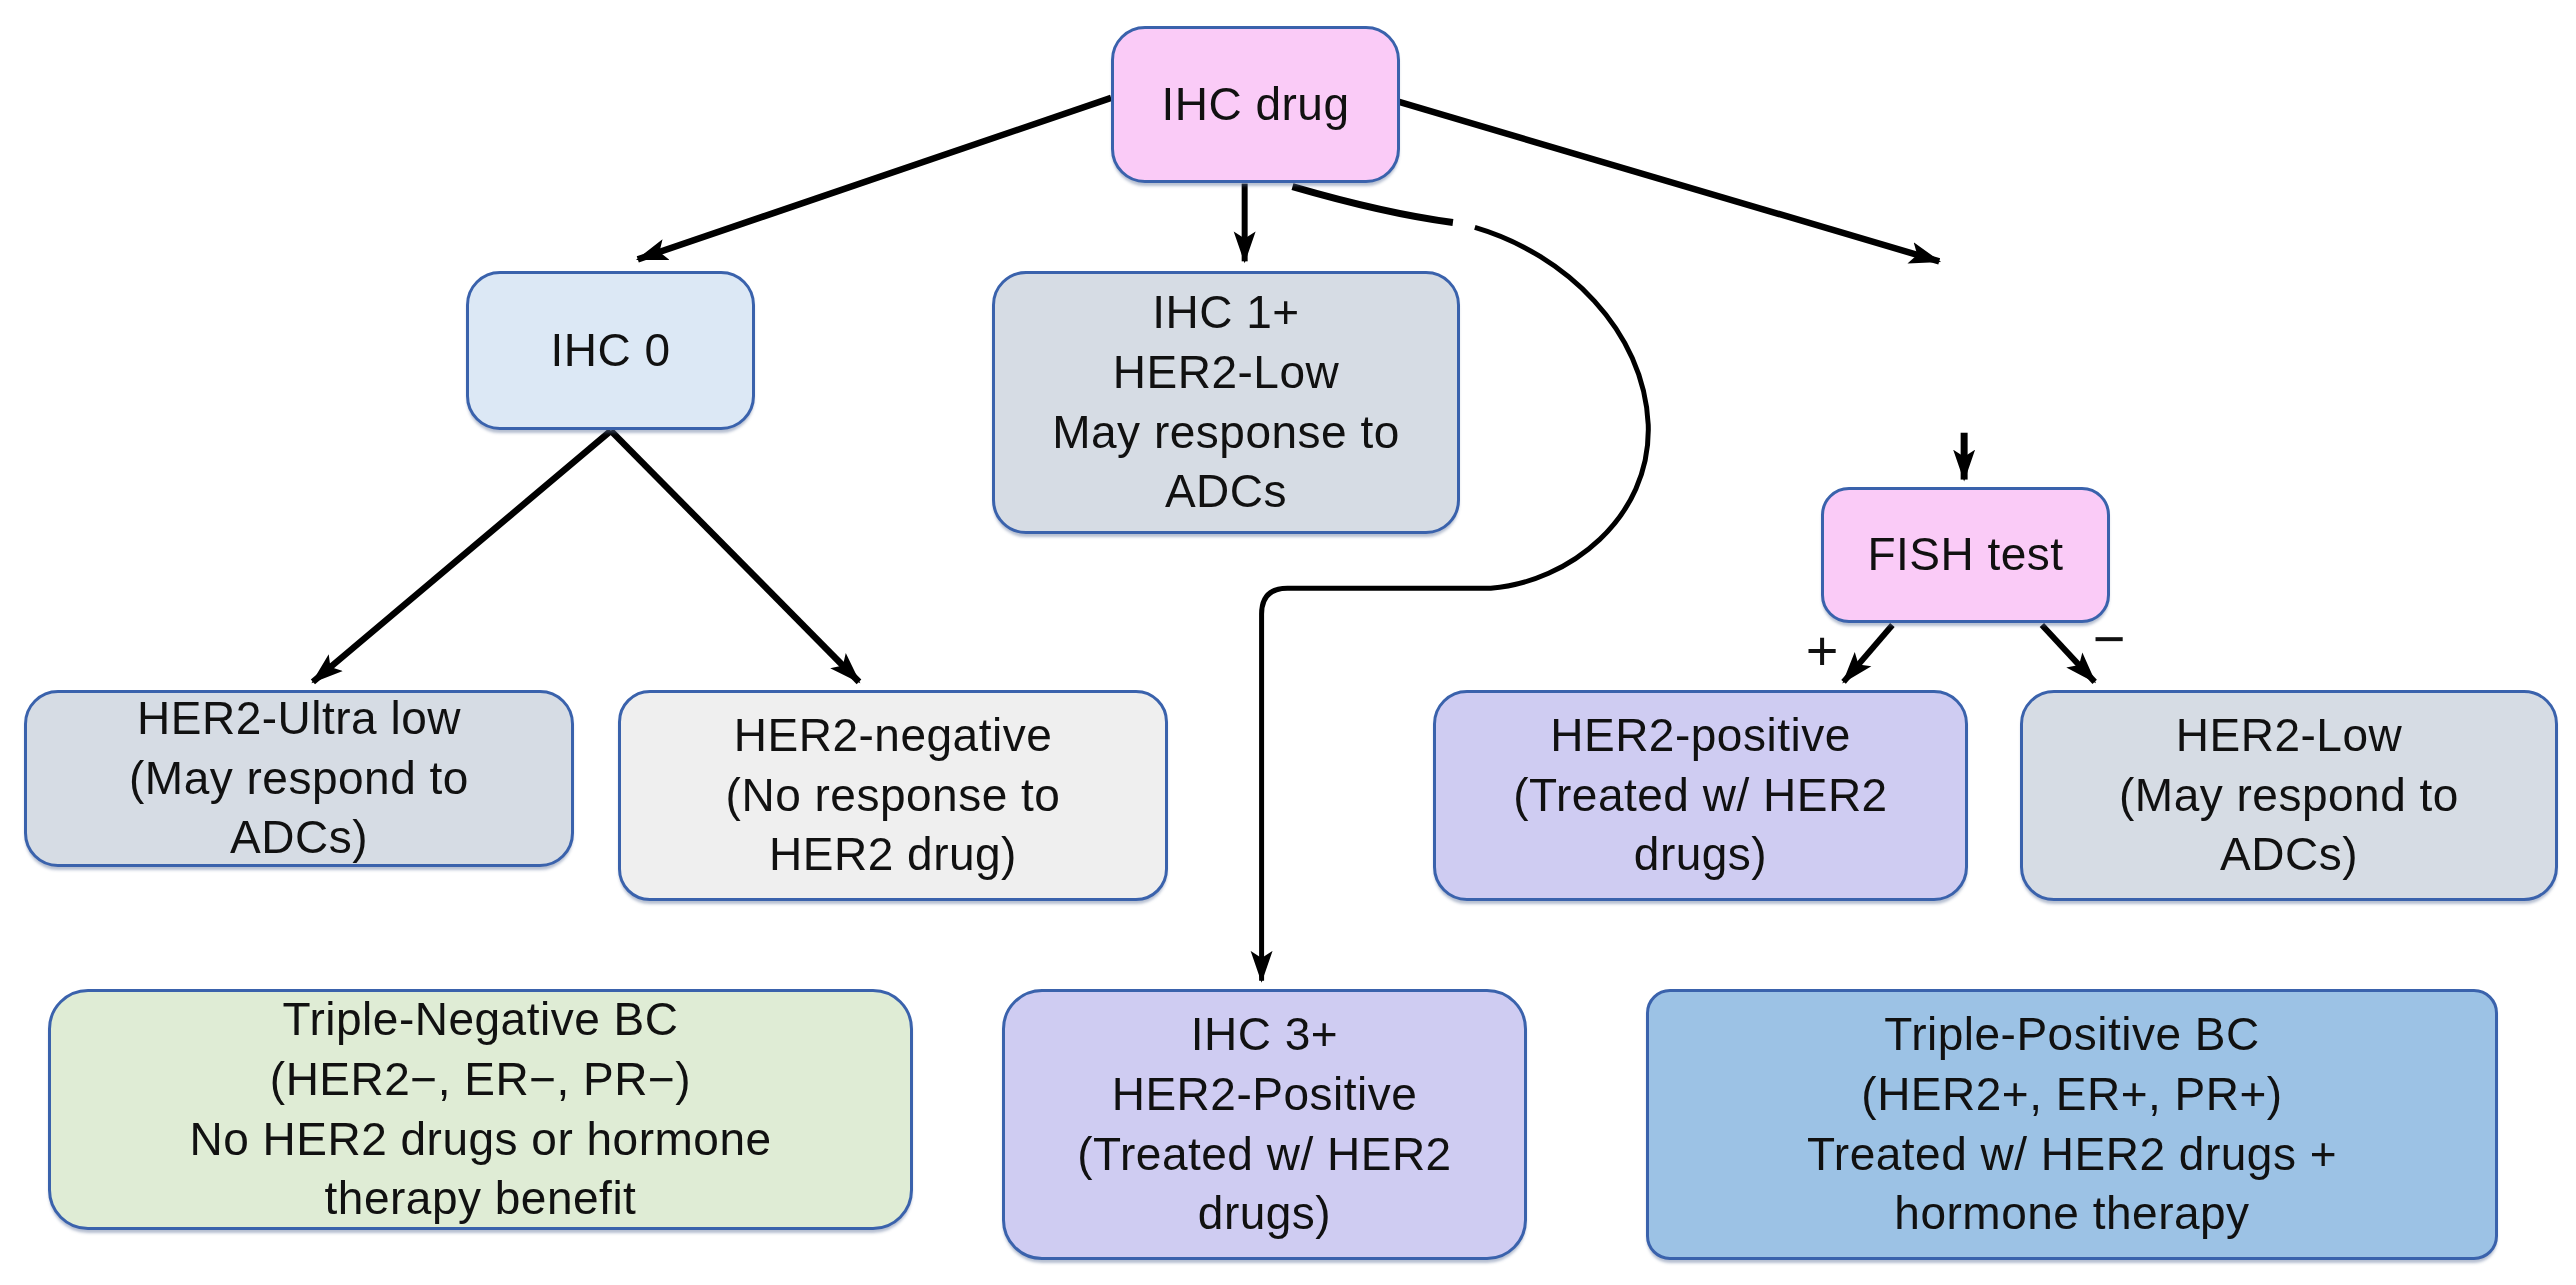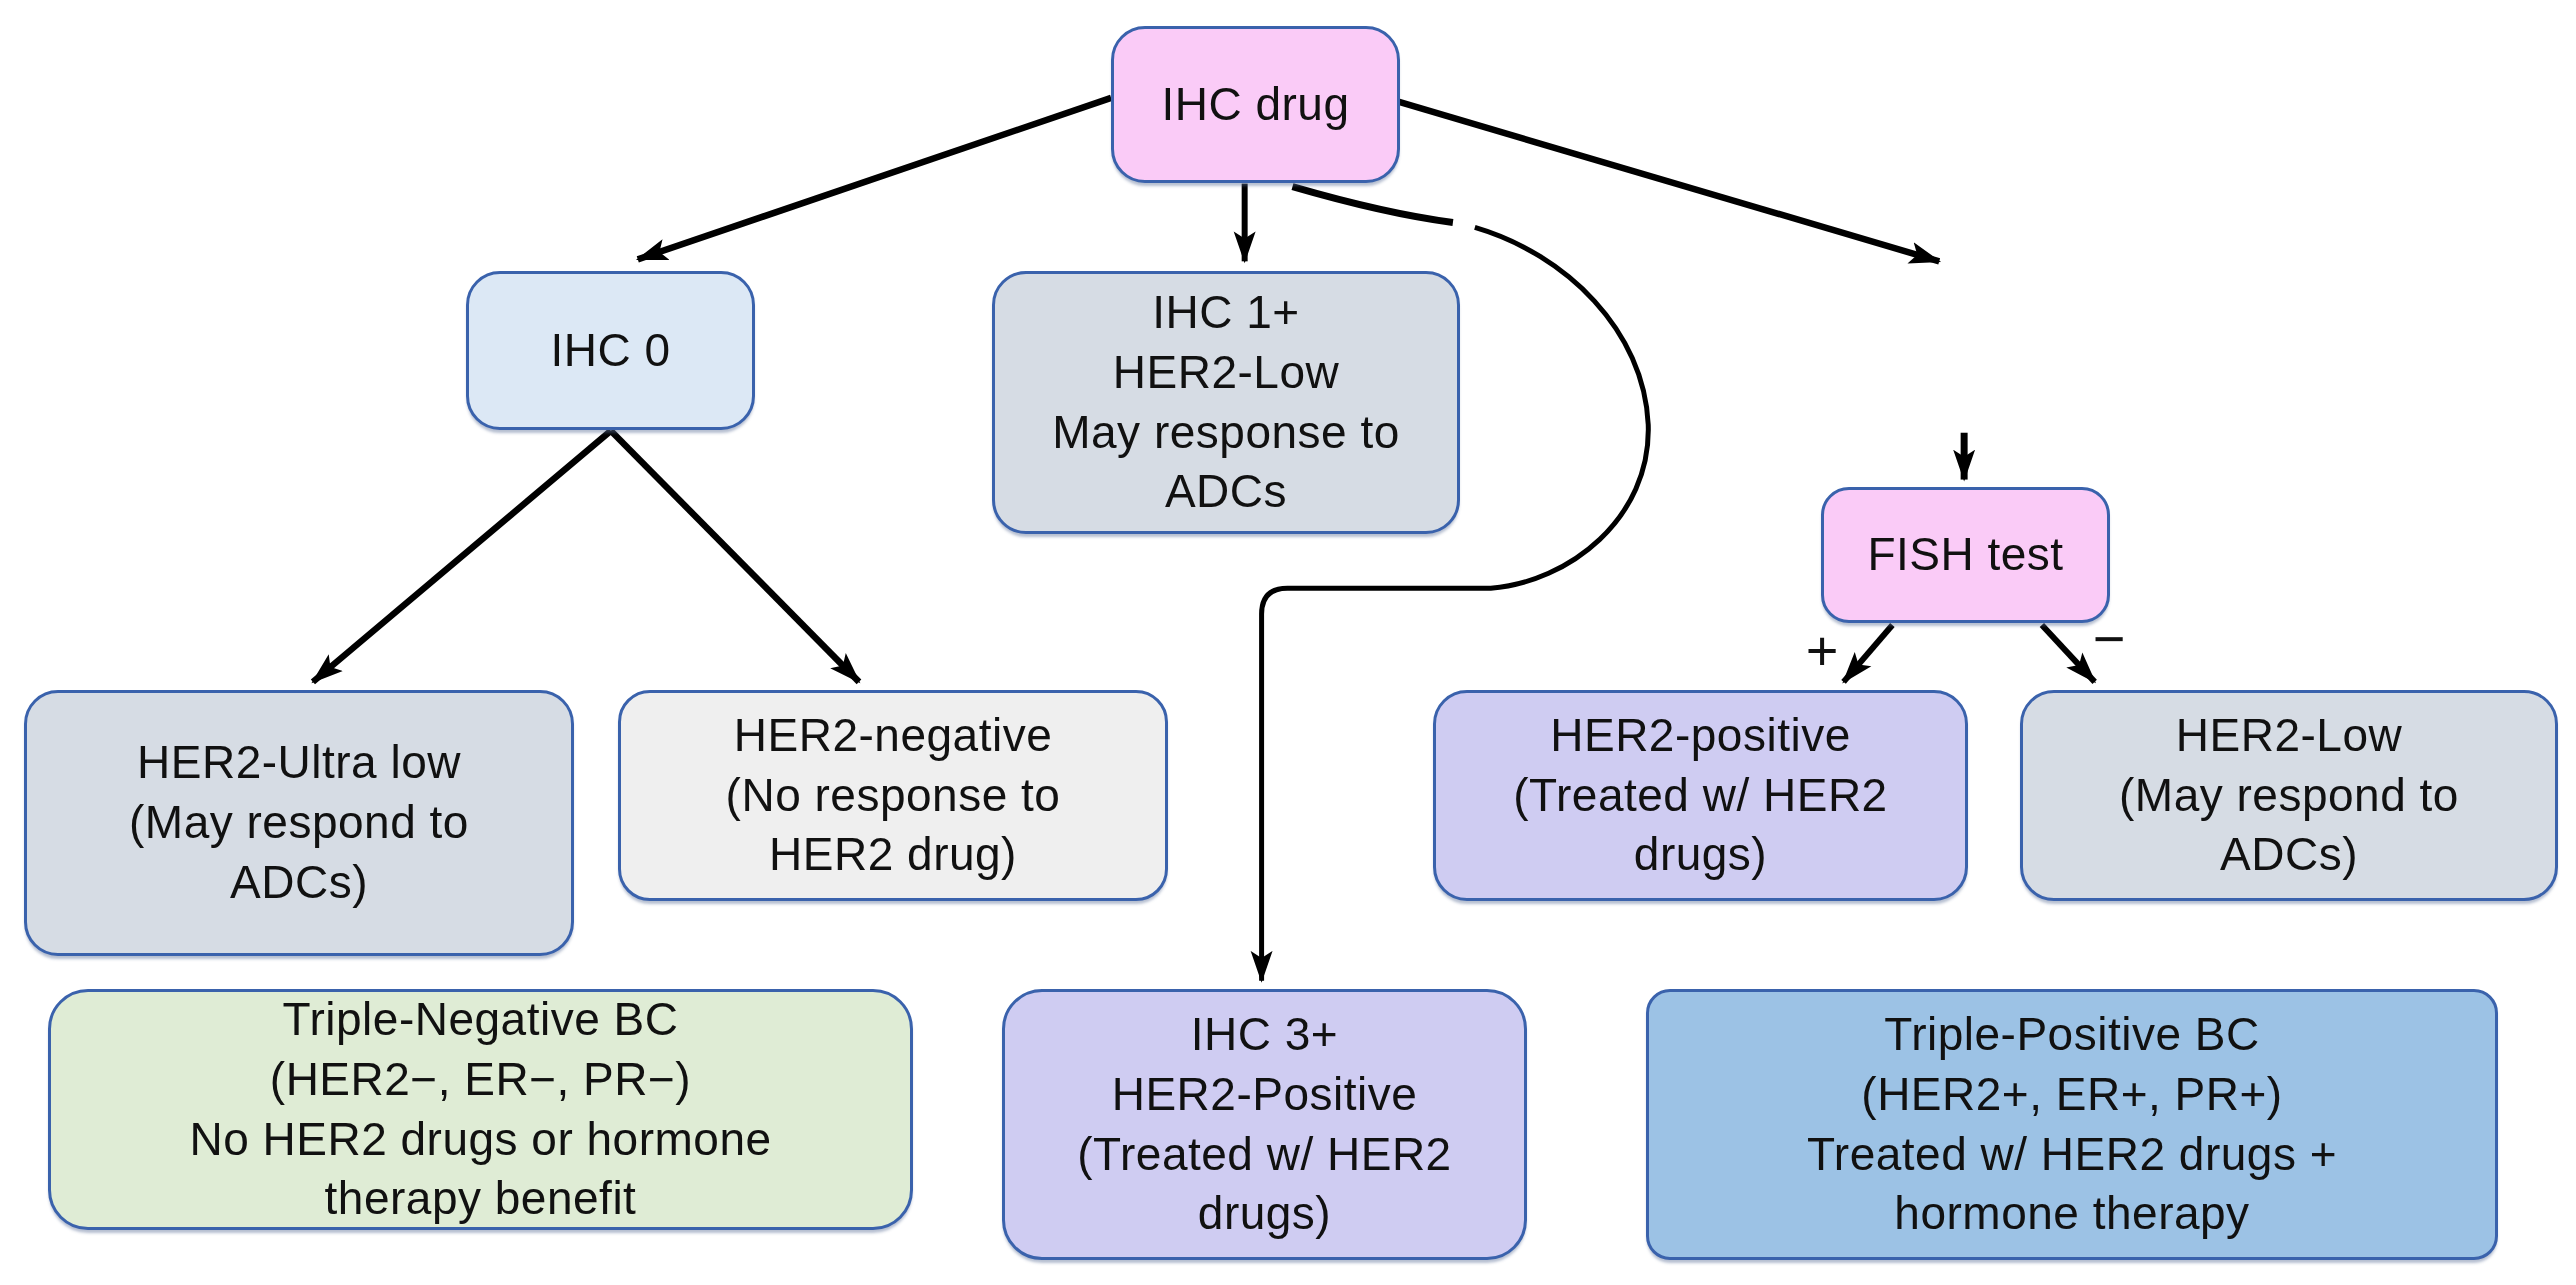--- a/index.html
+++ b/index.html
@@ -100,21 +100,21 @@
   </div>
 
 
   <div class="node pink" style="left:1821px; top:487px; width:289px; height:136px; border-radius:28px;text-align:center;">
     <div class="node-text">FISH test</div>
   </div>
 
   <div class="edge-label" style="left:1822px; top:651px;">+</div>
   <div class="edge-label" style="left:2109px; top:639px;">−</div>
 
-  <div class="node grayblue" style="left:24px; top:690px; width:550px; height:266px;">
+  <div class="node grayblue" style="left:24px; top:690px; width:550px; height:177px;">
     <div class="node-text">HER2-Ultra low
 (May respond to
 ADCs)</div>
   </div>
 
   <div class="node lightgray" style="left:618px; top:690px; width:550px; height:211px;">
     <div class="node-text">HER2-negative
 (No response to
 HER2 drug)</div>
   </div>

